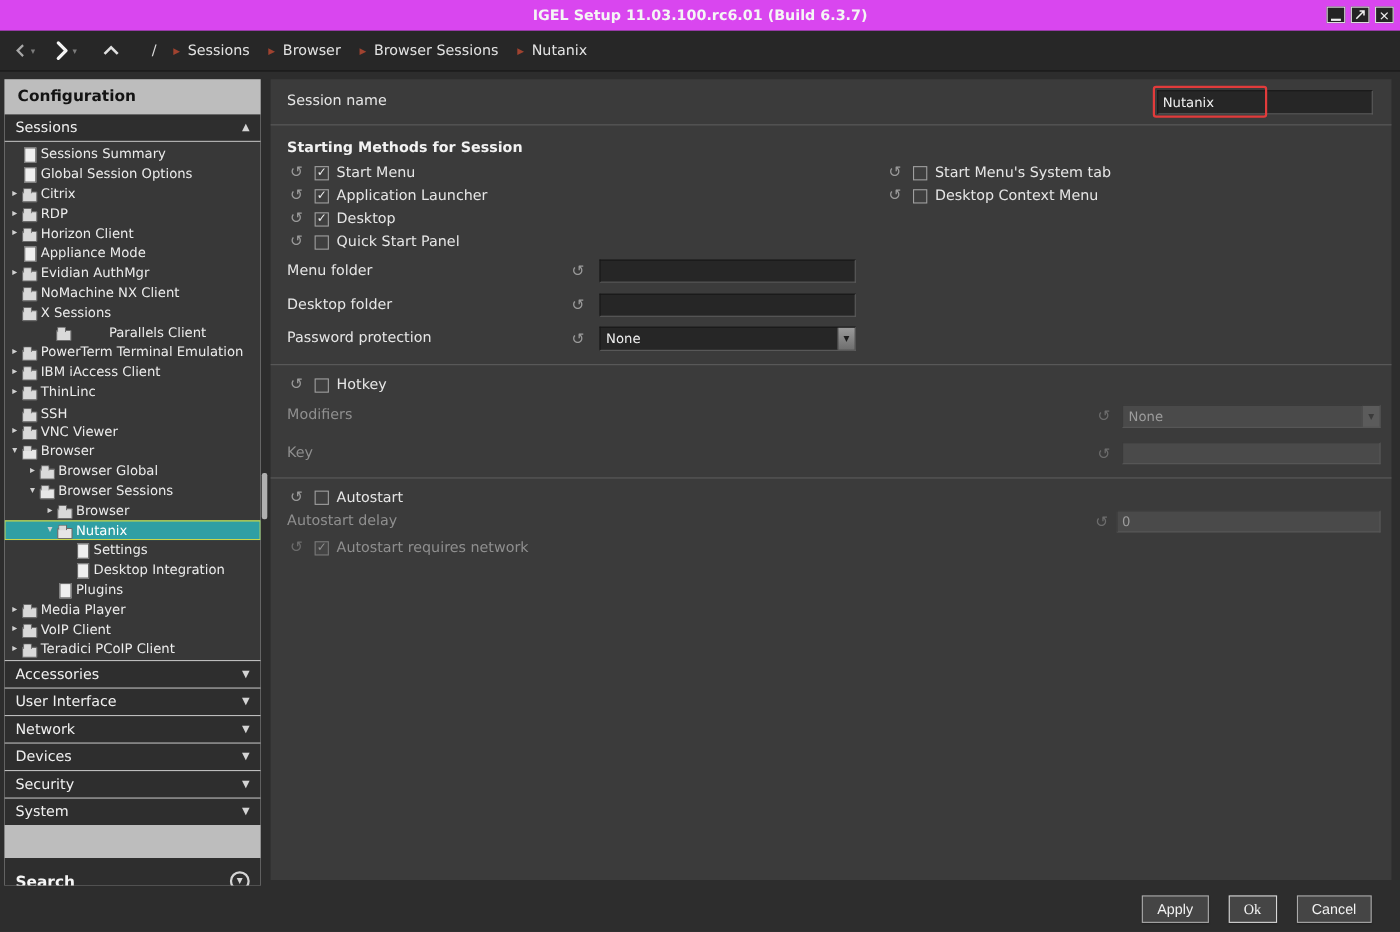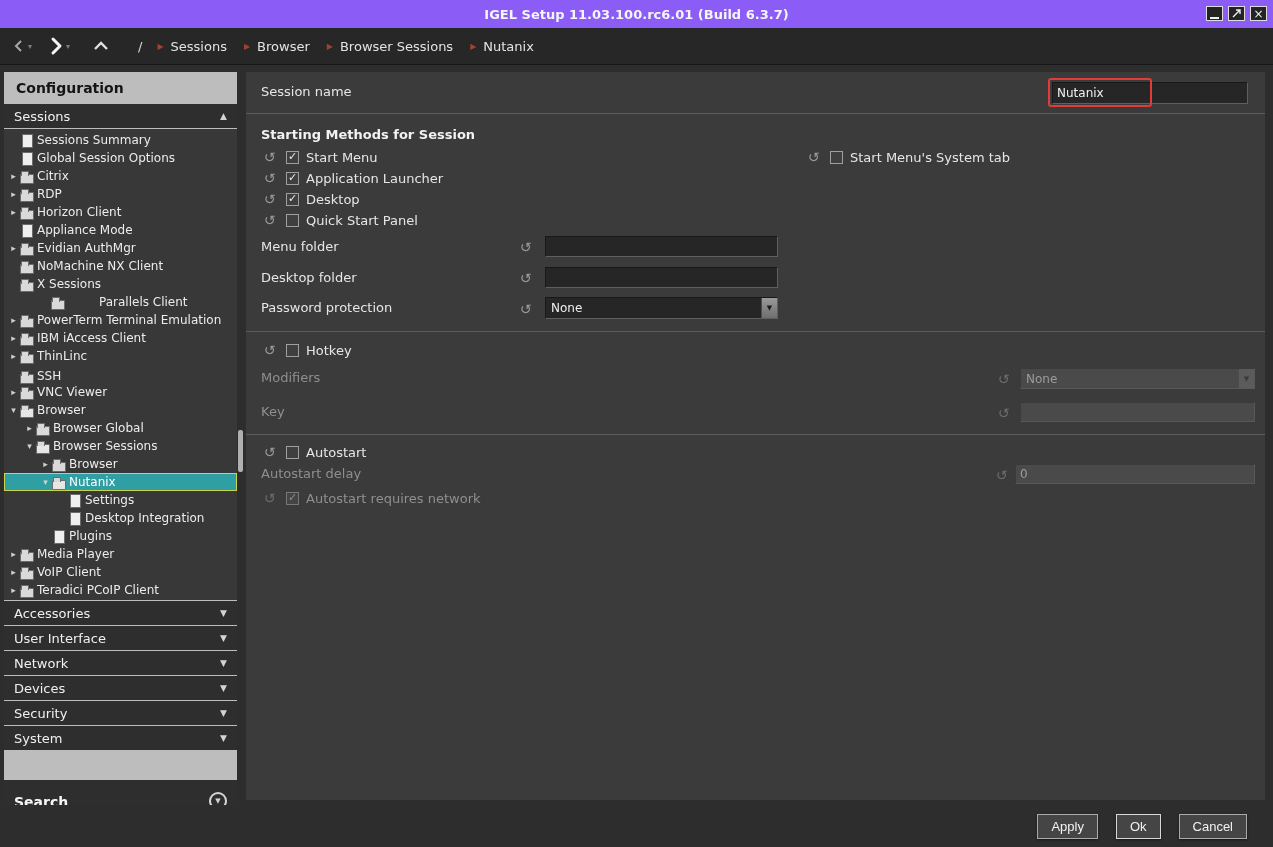--- a/index.html
+++ b/index.html
@@ -1,21 +1,21 @@
 <!DOCTYPE html>
 <html style="--selection-bg: #2f9fa4; --selection-border: #c8d64b; --annotation-red: #e23b3b; --panel-dark: #3b3b3b; --sidebar-light: #bdbdbd; --crumb-arrow: #a04330;"><head>
 <meta charset="utf-8">
 <style>
   *{box-sizing:border-box;margin:0;padding:0}
   html,body{width:1273px;height:847px}
   body{position:relative;overflow:hidden;background:#2d2d2d;
        font-family:"DejaVu Sans","Liberation Sans",sans-serif;cursor:default}
 
   
-  .titlebar{position:absolute;top:0;left:0;right:0;height:28px;background:#8b5cf6;
+  .titlebar{position:absolute;top:0;left:0;right:0;height:28px;background:#d946ef;
             display:flex;align-items:center;justify-content:center}
   .title{color:#f5f5f5;font-size:13px;font-weight:bold}
   .win-controls{position:absolute;right:6px;top:6px;display:flex;gap:5px}
   .win-btn{width:17px;height:15px;border:1px solid #dcdcdc;background:#242424;color:#f0f0f0;
            font-size:12px;line-height:1;display:flex;align-items:center;justify-content:center}
   .min-glyph{width:9px;height:2px;background:#f0f0f0;margin-top:8px}
 
   
   .navbar{position:absolute;top:28px;left:0;right:0;height:37px;background:#272727;
           border-bottom:1px solid #181818;display:flex;align-items:center}
@@ -366,20 +366,25 @@
         <span class="checkbox"></span>
         <span class="cb-label">Quick Start Panel</span>
       </div>
     </div>
   <div class="cb-col" style="left:560px;top:75px">
       <div class="cb-row">
         <span class="reset-icon"></span>
         <span class="checkbox"></span>
         <span class="cb-label">Start Menu's System tab</span>
       </div>
+      <div class="cb-row">
+        <span class="reset-icon"></span>
+        <span class="checkbox"></span>
+        <span class="cb-label">Desktop Context Menu</span>
+      </div>
     </div>
 
   <div class="row" style="left:15px;top:167px">
       <span class="label">Menu folder</span>
     </div>
   <span class="reset-icon reset-abs" style="left:272px;top:168px"></span>
   <input class="tfield" style="left: 299px; top: 164px; width: 233px; height: 21px;" readonly="" value="">
 
   <div class="row" style="left:15px;top:198px">
       <span class="label">Desktop folder</span>
@@ -435,15 +440,15 @@
 
   <div class="cb-row abs" style="left:16px;top:416px">
     <span class="reset-icon disabled"></span>
     <span class="checkbox checked disabled"></span>
     <span class="cb-label disabled">Autostart requires network</span>
   </div>
 </div>
 
 <div class="footer">
     <button class="btn">Apply</button>
-    <button class="btn" style="border-color: rgb(216, 216, 216);">Ok</button>
+    <button class="btn" style="border-color: rgb(216, 216, 216); font-family: Liberation Serif, serif;">Ok</button>
     <button class="btn">Cancel</button>
   </div>
 
 </body></html>

